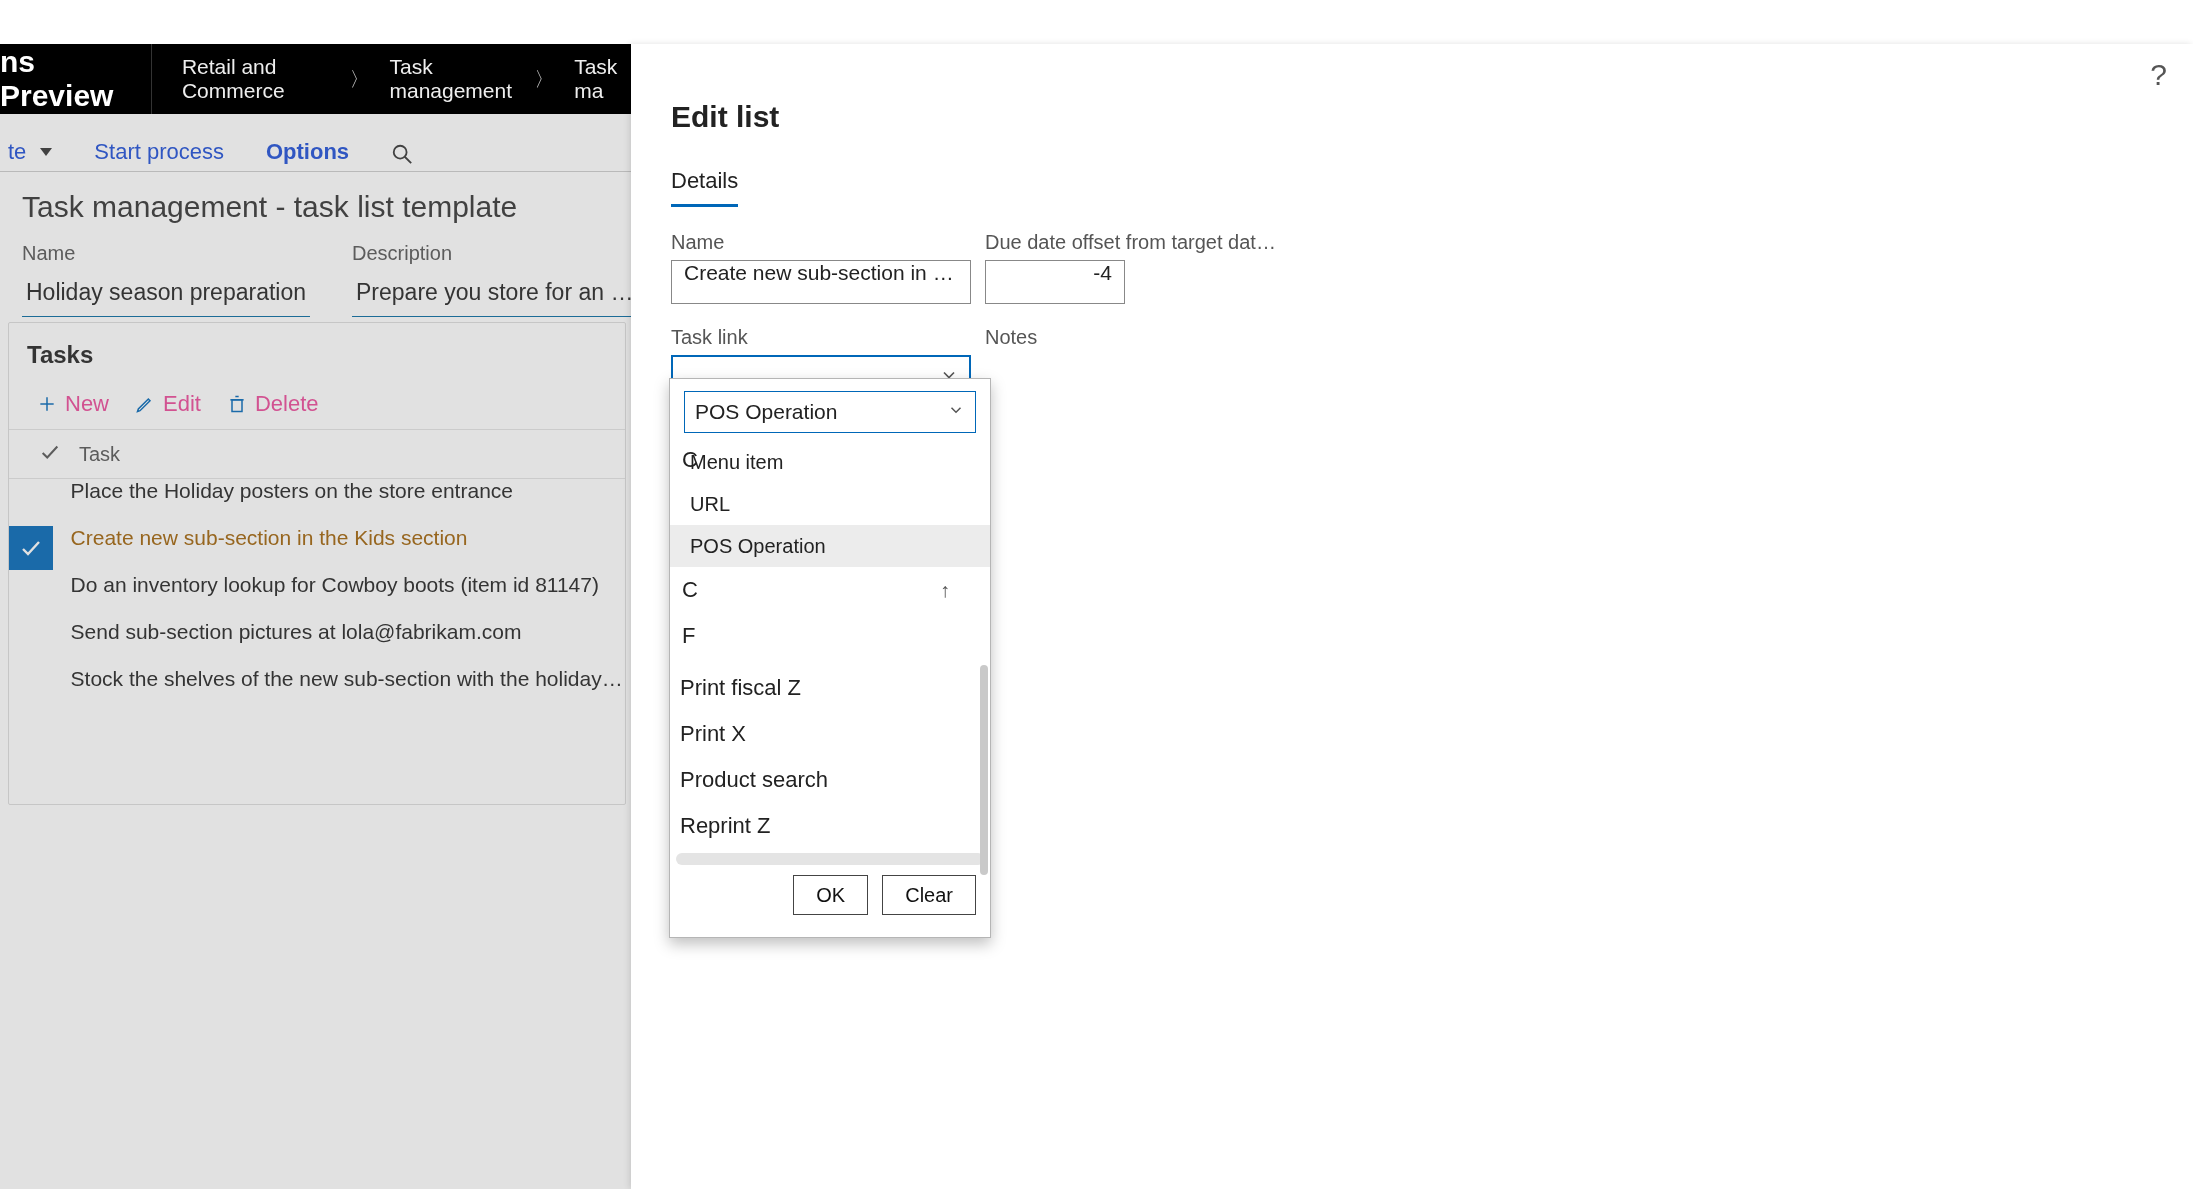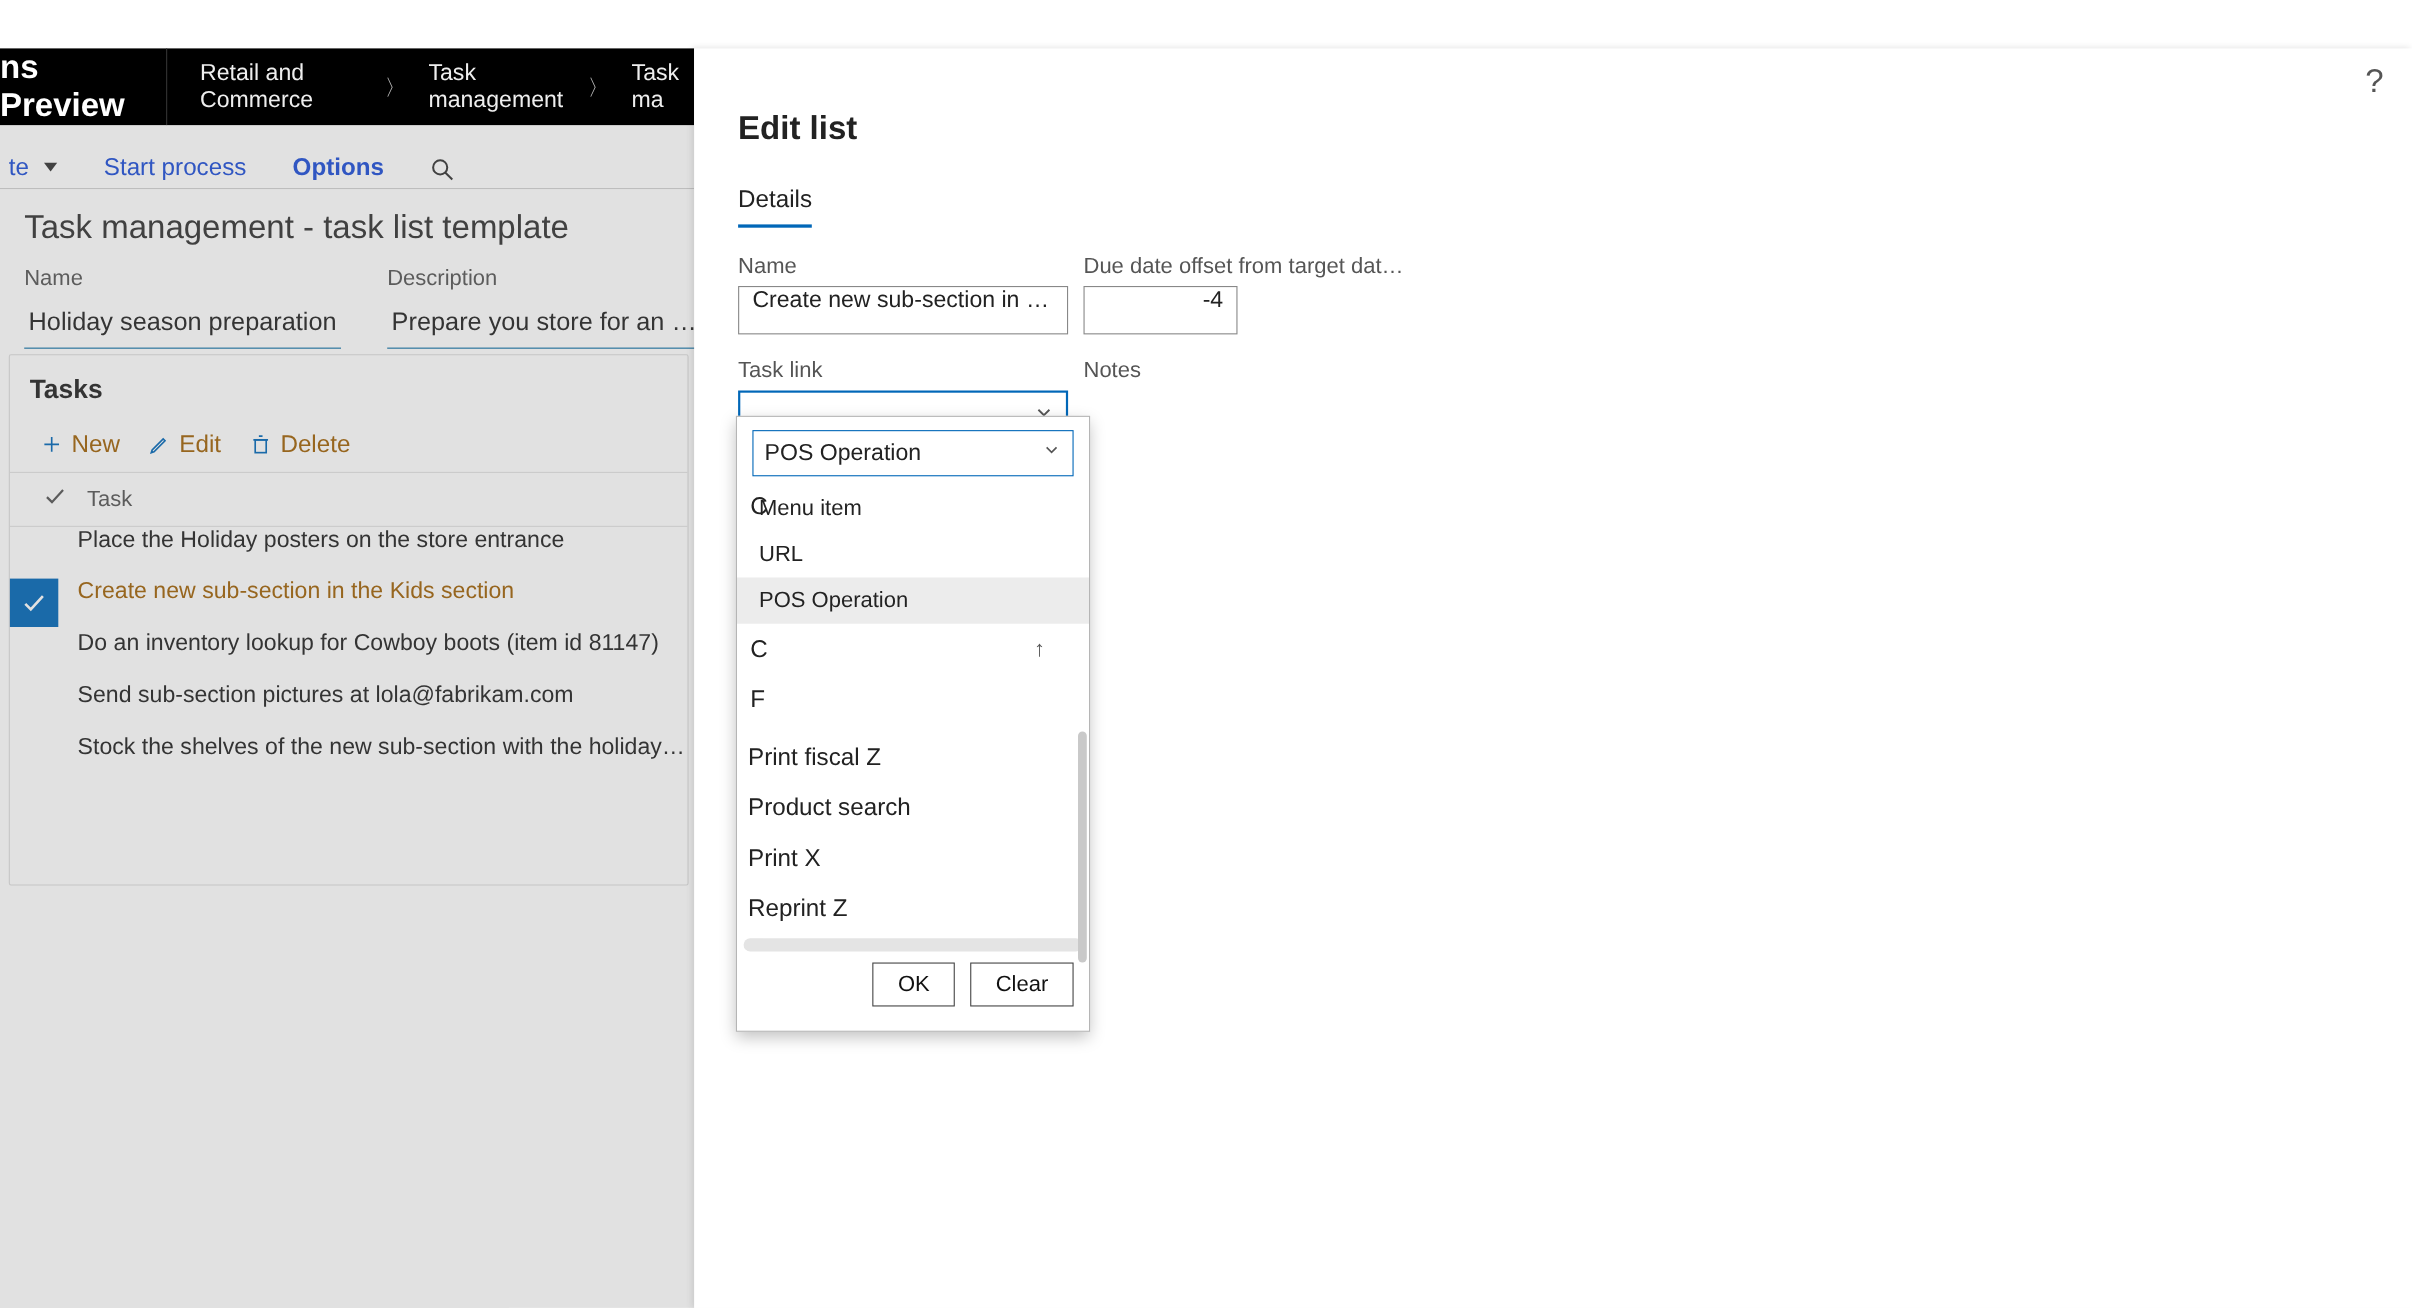--- a/index.html
+++ b/index.html
@@ -49,21 +49,21 @@
     font-size: 23px; color:#222; padding: 6px 4px 10px 4px; border-bottom: 1px solid #0369a1;
     white-space: nowrap; overflow:hidden; text-overflow: ellipsis;
   }
 
   
   .tasks-card {
     position: absolute; left: 8px; top: 322px; width: 618px; background:#fff;
     border: 1px solid #ddd; border-radius: 2px;
   }
   .tasks-card .card-title { font-size:24px; font-weight:600; color:#222; padding: 18px 18px 22px 18px; }
-  .tasks-toolbar { display:flex; gap: 26px; padding: 0 22px 12px 28px; color:#a16207; font-size:22px; align-items:center;}
+  .tasks-toolbar { display:flex; gap: 26px; padding: 0 22px 12px 28px; color:#ec4899; font-size:22px; align-items:center;}
   .tasks-toolbar .tb { display:flex; align-items:center; gap:8px;}
   .tasks-toolbar svg { width:20px; height:20px; stroke:#0067b8; fill:none; stroke-width:1.8;}
   .task-header-row {
     display:flex; align-items:center; height:50px; border-top:1px solid #e3e3e3; border-bottom:1px solid #e3e3e3;
     padding-left: 30px; color:#555; font-size:20px; gap: 18px;
   }
   .task-header-row .chk svg { width:22px; height:22px; stroke:#555; fill:none; stroke-width:2.2;}
   .task-row {
     display:flex; height:47px; padding-left: 30px; font-size:21px; color:#222;
   }
@@ -290,22 +290,22 @@
       </div>
   </div>
   <div class="dd-lower">
     <span class="dd-peek" style="top:4px;">C</span>
     <span class="dd-peek" style="top:50px;">F</span>
     <span class="sort-ic">↑</span>
     <div style="height:92px"></div>
     <div class="dd-lower-list" id="dd-ops" style="position:relative;">
       <div class="dd-scroll"></div>
     <div class="dd-item">Print fiscal Z</div>
+        <div class="dd-item">Print X</div>
         <div class="dd-item">Product search</div>
-        <div class="dd-item">Print X</div>
         <div class="dd-item">Reprint Z</div>
       </div>
     <div class="dd-hscroll"></div>
     <div class="dd-buttons">
       <button>OK</button>
       <button>Clear</button>
     </div>
   </div>
 </div>
 

